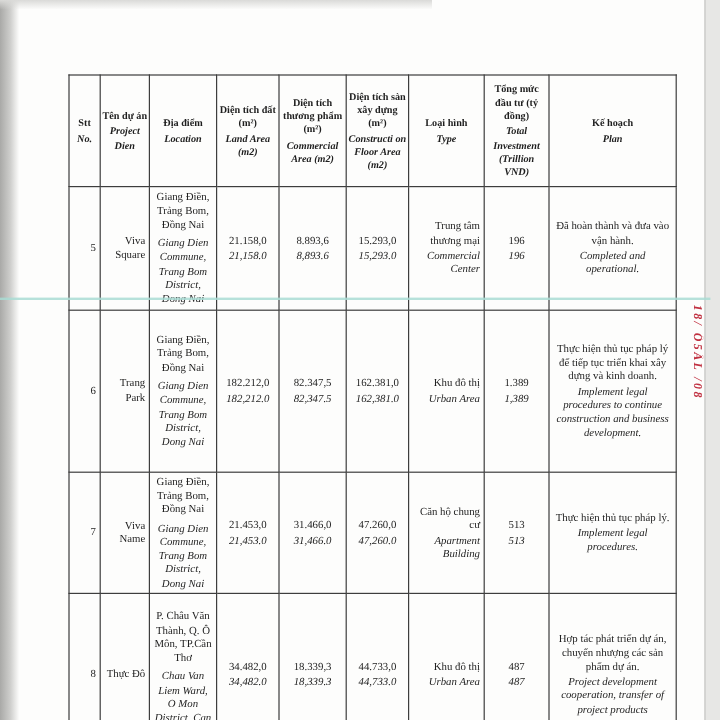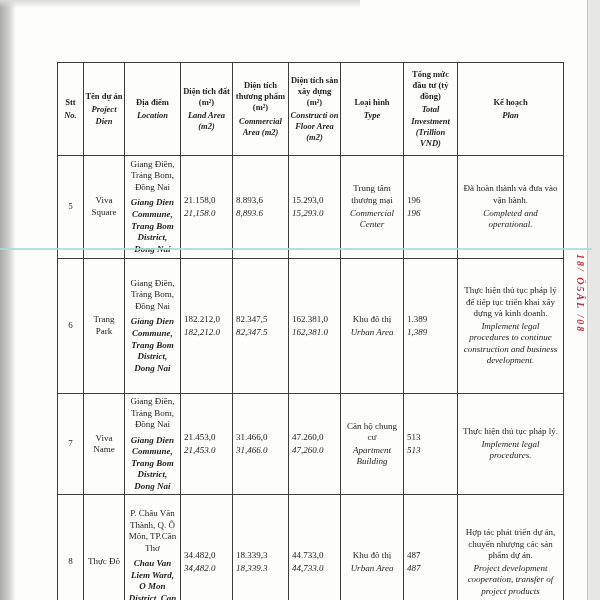--- a/index.html
+++ b/index.html
@@ -20,25 +20,25 @@
     position:absolute;left:57px;top:62px;width:506px;
     border-collapse:collapse;table-layout:fixed;color:#1e1e1e;
   }
   .doc td,.doc th{border:1px solid #3d3d3d;vertical-align:middle;padding:2px 3px;overflow:hidden;}
   .doc th{font-size:8.5px;line-height:1.3;text-align:center;padding:2px 1px;font-weight:normal;}
   .doc th .vn{font-weight:bold;}
   .doc th .en{font-weight:bold;font-style:italic;margin-top:2px;}
   .doc td{font-size:9px;line-height:1.28;}
   .en{font-style:italic;}
   td .en{margin-top:1px;}
-  .num{text-align:left;padding-right:3px;}
-  .ctr{text-align:center;}
+  .num{text-align:center;padding-right:3px;}
+  .ctr{text-align:right;}
   .txt{text-align:center;padding-left:3px;}
   .inv{padding-right:6px;}
-  .loc .en{margin-top:4px;font-weight:bold;}
+  .loc .en{margin-top:4px;}
 
   .teal-line{position:absolute;left:0;top:248px;width:592px;height:2px;
     background:#a9dcd4;opacity:.85;}
   .red-note{
     position:absolute;left:563px;top:254px;width:23px;height:115px;
     writing-mode:vertical-rl;text-orientation:mixed;
     color:#c03040;font-size:10px;font-weight:bold;font-style:italic;
     letter-spacing:2px;white-space:nowrap;overflow:hidden;
   }
 </style>

